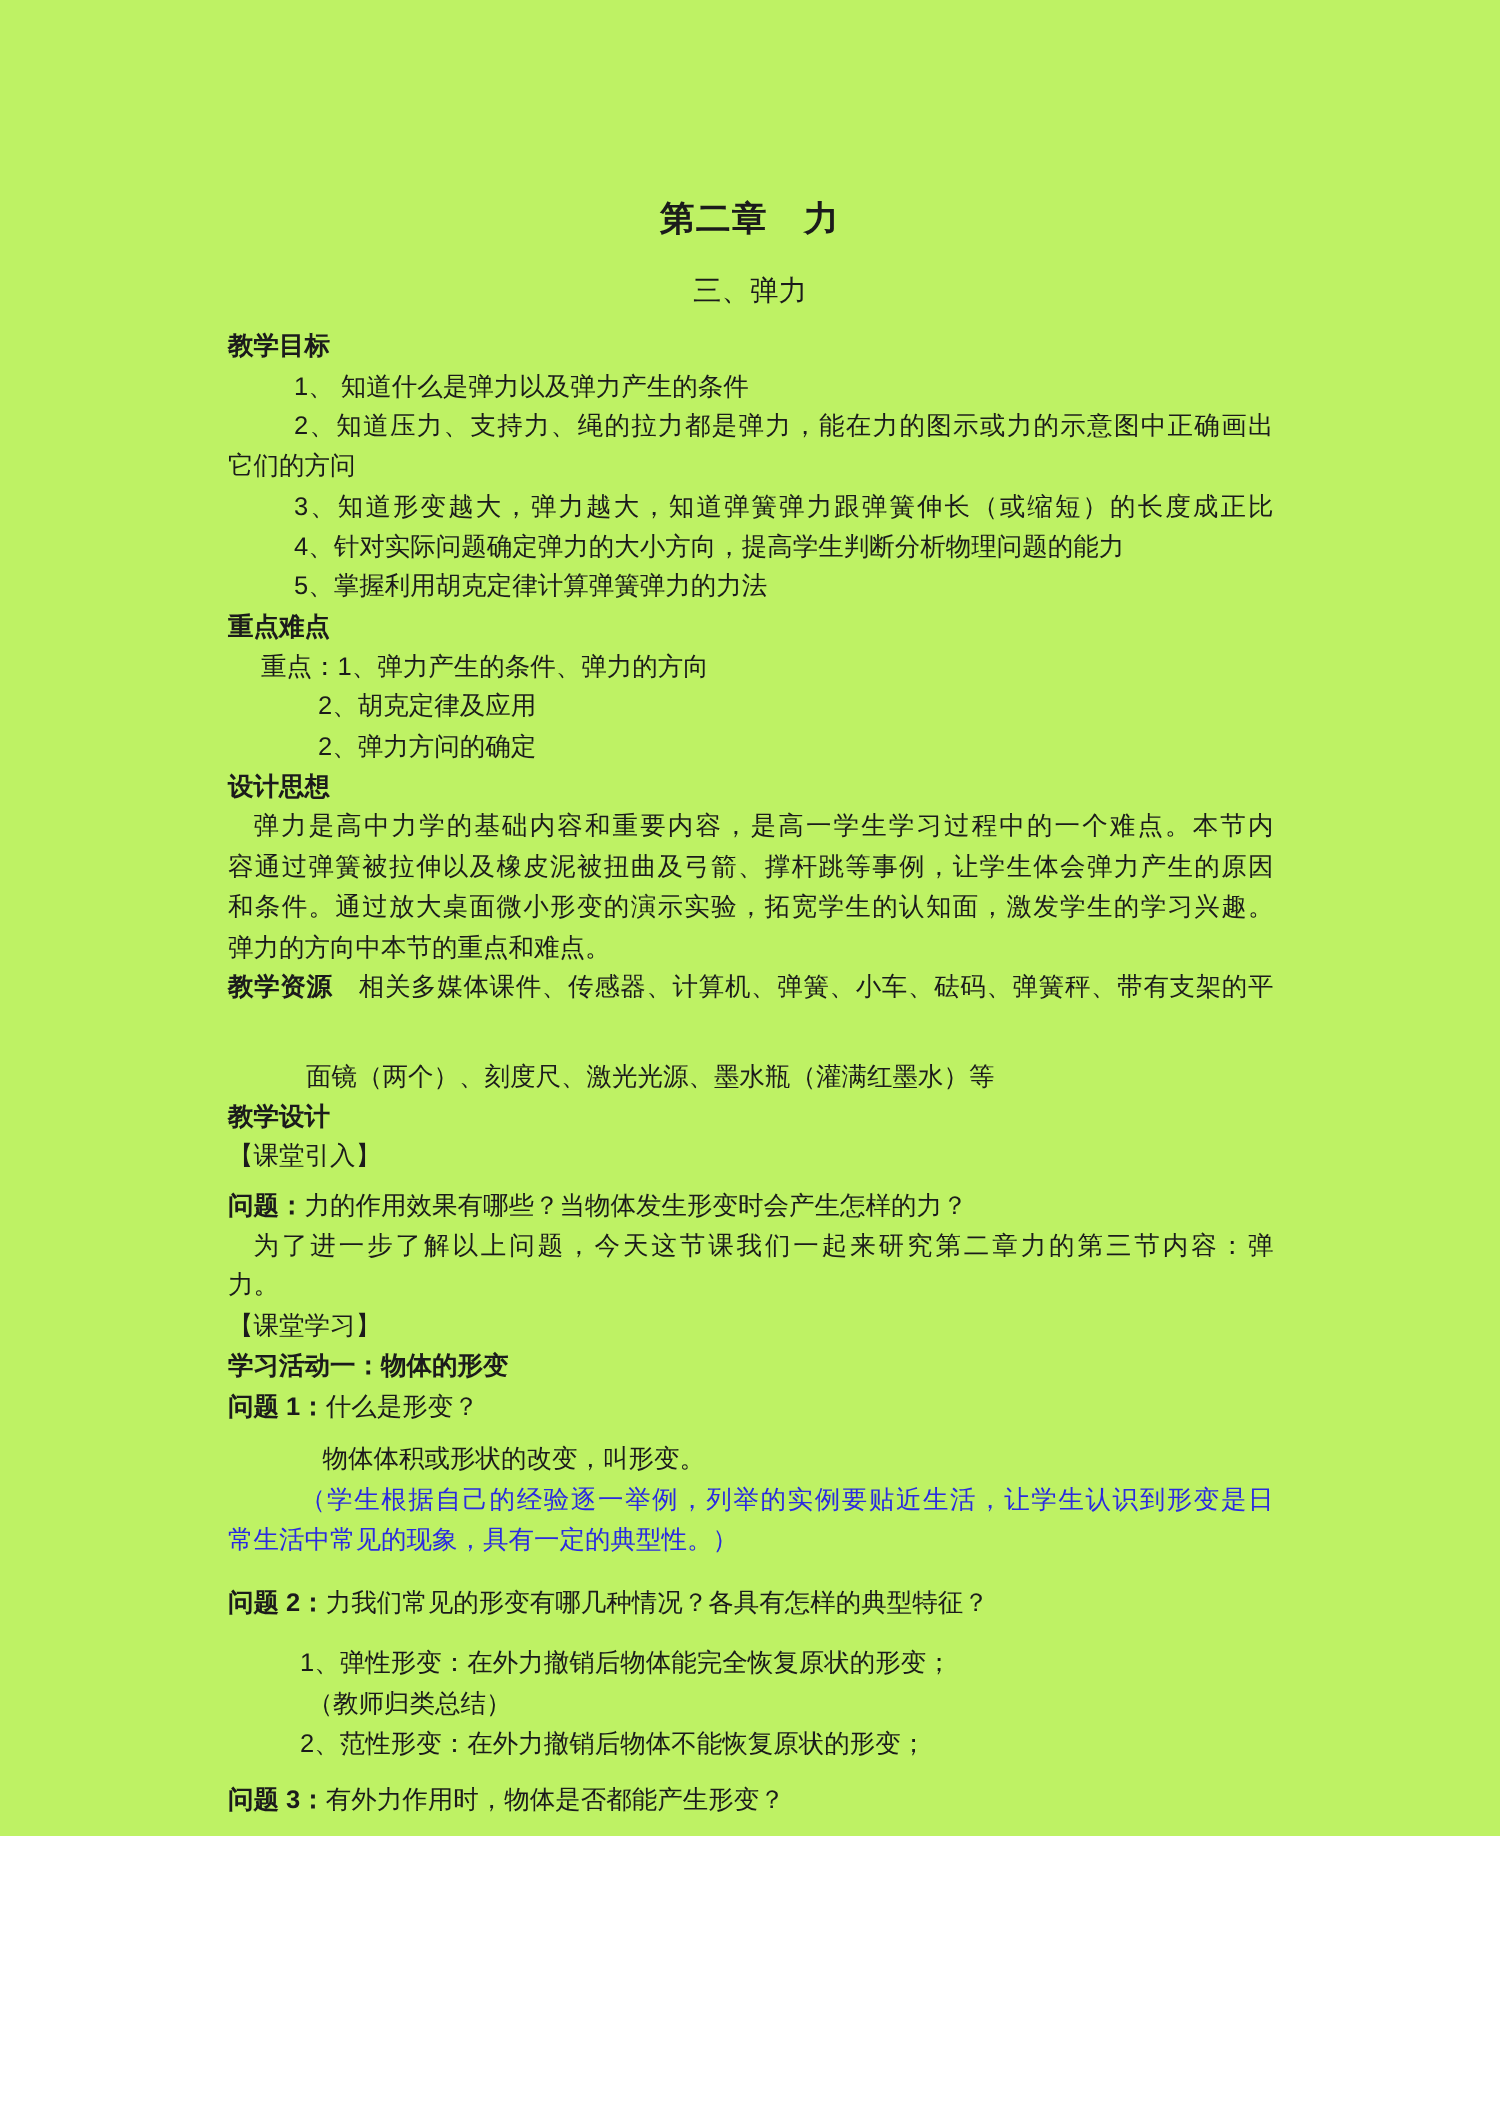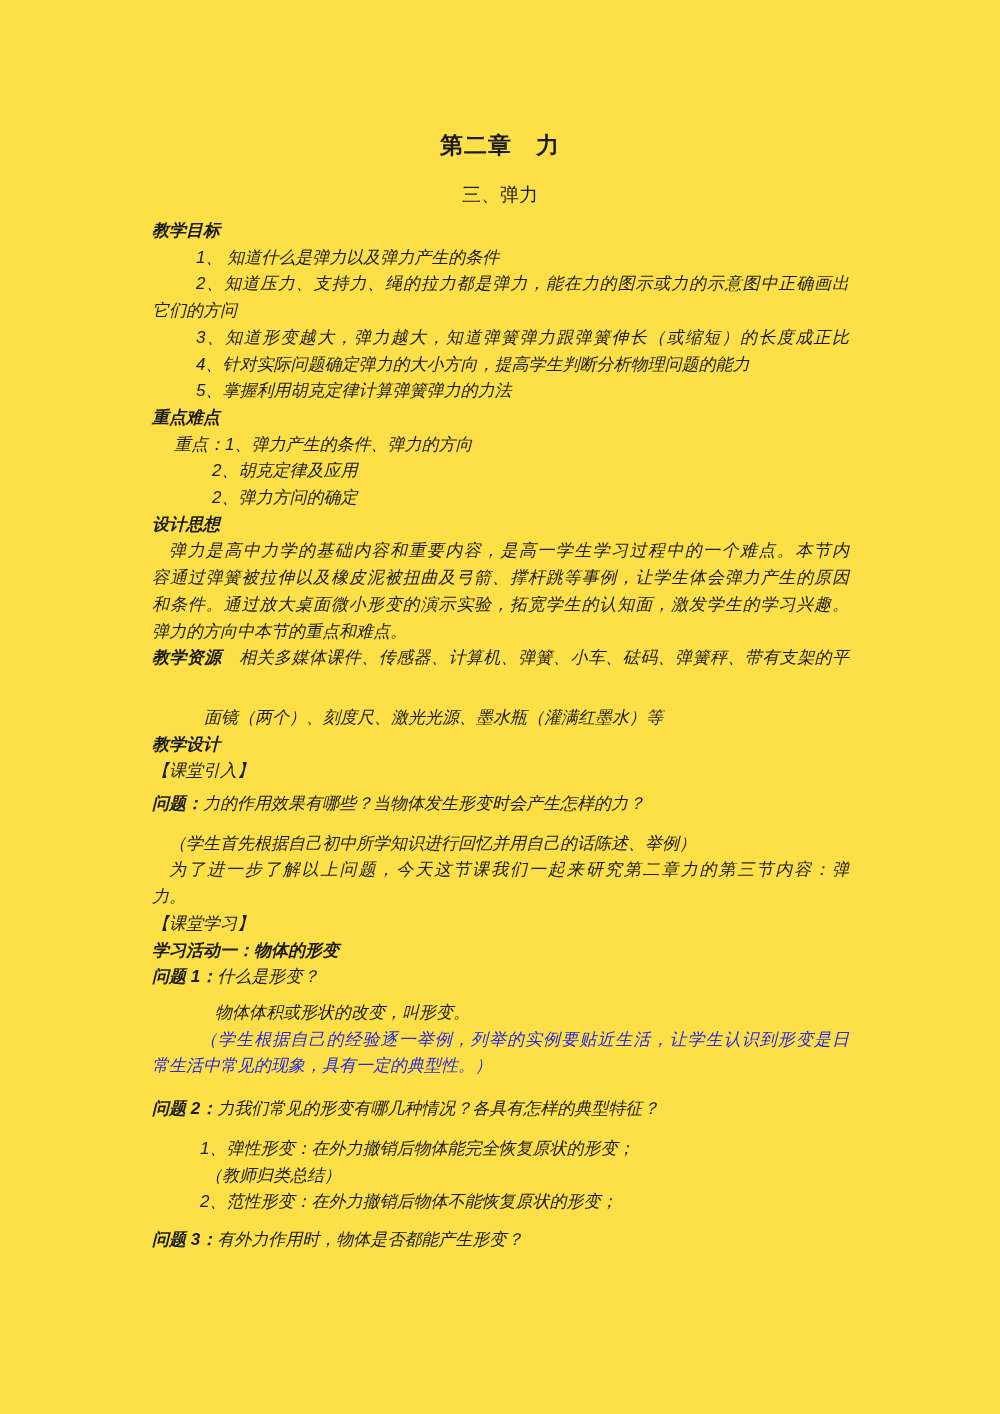--- a/index.html
+++ b/index.html
@@ -3,22 +3,22 @@
 <meta charset="utf-8">
 <style>
   html, body {
     margin: 0;
     padding: 0;
     background: #ffffff;
   }
   .page {
     position: relative;
     width: 1000px;
-    height: 1414px;
-    background: #fde047;
+    height: 1224px;
+    background: #bef264;
     margin: 0 auto;
     font-family: "Liberation Sans", sans-serif;
     color: #1b1b1b;
     overflow: hidden;
   }
   .doc-title {
     position: absolute;
     top: 130px;
     left: 0;
     width: 1000px;
@@ -41,21 +41,20 @@
     position: absolute;
     top: 218px;
     left: 152px;
     width: 697px;
     font-size: 17px;
     line-height: 26.7px;
   }
   .line {
     min-height: 26.7px;
     white-space: nowrap;
-    font-style: italic;
   }
   .line.full {
     white-space: normal;
     text-align: justify;
     text-align-last: justify;
   }
   .line .bold {
     font-weight: bold;
   }
 </style>
@@ -80,21 +79,20 @@
       <div class="line" style="padding-left: 0px;"><span class="bold">设计思想</span></div>
       <div class="line full" style="padding-left: 17px;"><span>弹力是高中力学的基础内容和重要内容，是高一学生学习过程中的一个难点。本节内</span></div>
       <div class="line full" style="padding-left: 0px;"><span>容通过弹簧被拉伸以及橡皮泥被扭曲及弓箭、撑杆跳等事例，让学生体会弹力产生的原因</span></div>
       <div class="line full" style="padding-left: 0px;"><span>和条件。通过放大桌面微小形变的演示实验，拓宽学生的认知面，激发学生的学习兴趣。</span></div>
       <div class="line" style="padding-left: 0px;"><span>弹力的方向中本节的重点和难点。</span></div>
       <div class="line full" style="padding-left: 0px;"><span class="bold">教学资源</span><span>　相关多媒体课件、传感器、计算机、弹簧、小车、砝码、弹簧秤、带有支架的平</span></div>
       <div class="line" style="padding-left: 52px; margin-top: 33px;"><span>面镜（两个）、刻度尺、激光光源、墨水瓶（灌满红墨水）等</span></div>
       <div class="line" style="padding-left: 0px;"><span class="bold">教学设计</span></div>
       <div class="line" style="padding-left: 0px;"><span>【课堂引入】</span></div>
       <div class="line" style="padding-left: 0px; margin-top: 6px;"><span class="bold">问题：</span><span>力的作用效果有哪些？当物体发生形变时会产生怎样的力？</span></div>
-      <div class="line" style="padding-left: 17px; margin-top: 13px;"><span>（学生首先根据自己初中所学知识进行回忆并用自己的话陈述、举例）</span></div>
       <div class="line full" style="padding-left: 17px;"><span>为了进一步了解以上问题，今天这节课我们一起来研究第二章力的第三节内容：弹</span></div>
       <div class="line" style="padding-left: 0px;"><span>力。</span></div>
       <div class="line" style="padding-left: 0px;"><span>【课堂学习】</span></div>
       <div class="line" style="padding-left: 0px;"><span class="bold">学习活动一：物体的形变</span></div>
       <div class="line" style="padding-left: 0px; "><span class="bold">问题 1：</span><span>什么是形变？</span></div>
       <div class="line" style="padding-left: 63px; margin-top: 9px;"><span>物体体积或形状的改变，叫形变。</span></div>
       <div class="line full" style="padding-left: 48px;"><span style="color: rgb(42, 42, 224);">（学生根据自己的经验逐一举例，列举的实例要贴近生活，让学生认识到形变是日</span></div>
       <div class="line" style="padding-left: 0px;"><span style="color: rgb(42, 42, 224);">常生活中常见的现象，具有一定的典型性。）</span></div>
       <div class="line" style="padding-left: 0px; margin-top: 16px;"><span class="bold">问题 2：</span><span>力我们常见的形变有哪几种情况？各具有怎样的典型特征？</span></div>
       <div class="line" style="padding-left: 48px; margin-top: 13px;"><span>1、弹性形变：在外力撤销后物体能完全恢复原状的形变；</span></div>

